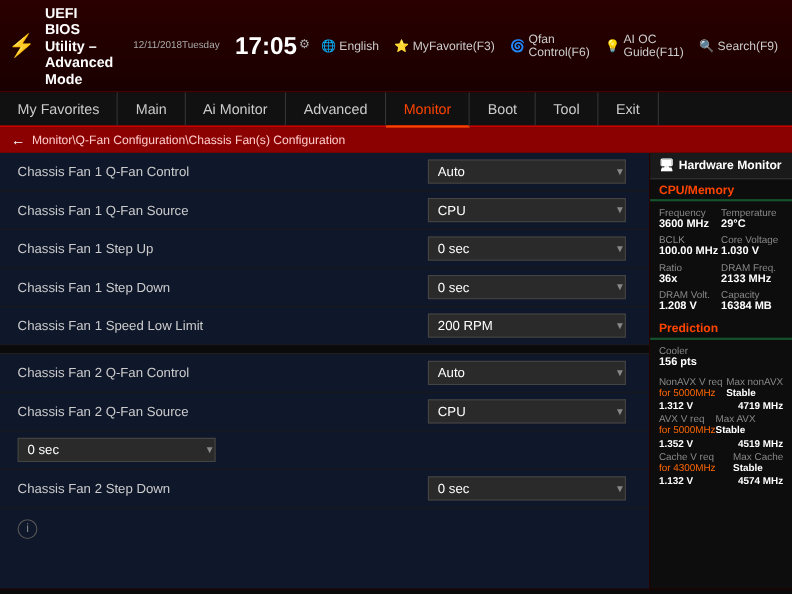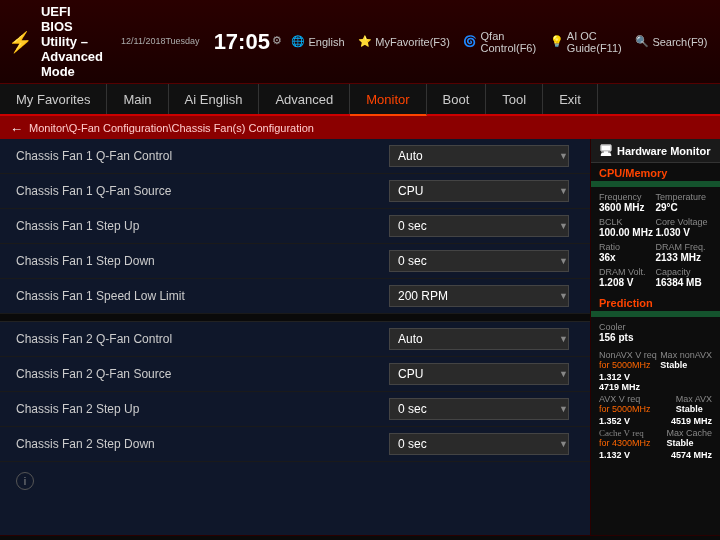--- a/index.html
+++ b/index.html
@@ -165,21 +165,21 @@
       display: flex;
       align-items: center;
       gap: 4px;
       border-bottom: 1px solid #333;
     }
     .section-title {
       color: #ff4400;
       font-weight: bold;
       font-size: 11px;
       padding: 4px 8px 2px;
-      border-bottom: 6px solid #14532d;
+      border-bottom: 2px solid #14532d;
     }
     .hw-grid {
       display: grid;
       grid-template-columns: 1fr 1fr;
       gap: 0;
       padding: 3px 8px;
     }
     .hw-cell {
       padding: 2px 0;
     }
@@ -258,21 +258,21 @@
 </div>
 
 <div class="nav-bar">
   <div class="nav-item">
     <span>My Favorites</span>
   </div>
   <div class="nav-item">
     <span>Main</span>
   </div>
   <div class="nav-item">
-    <span>Ai English</span>
+    <span>Ai Monitor</span>
   </div>
   <div class="nav-item">
     <span>Advanced</span>
   </div>
   <div class="nav-item active">
     <span>Monitor</span>
   </div>
   <div class="nav-item">
     <span>Boot</span>
   </div>
@@ -346,21 +346,20 @@
     </div>
     <div class="config-row">
       <span class="config-label">Chassis Fan 2 Q-Fan Source</span>
       <div class="select-wrapper">
         <select class="config-select">
           <option>CPU</option><option>CPU OPT</option><option>Chassis Fan</option>
         </select>
       </div>
     </div>
     <div class="config-row">
-      <span class="config-label">Chassis Fan 2 Step Up</span>
       <div class="select-wrapper">
         <select class="config-select">
           <option>0 sec</option><option>1 sec</option><option>3 sec</option>
         </select>
       </div>
     </div>
     <div class="config-row">
       <span class="config-label">Chassis Fan 2 Step Down</span>
       <div class="select-wrapper">
         <select class="config-select">
@@ -425,41 +424,41 @@
         <div style="display:flex;justify-content:space-between;padding:1px 0;">
           <div>
             <div style="color:#888;">NonAVX V req</div>
             <div style="color:#ff6600;">for 5000MHz</div>
           </div>
           <div>
             <div style="color:#888;">Max nonAVX</div>
             <div style="color:#fff;font-weight:bold;">Stable</div>
           </div>
         </div>
-        <div style="display:flex;justify-content:space-between;padding:1px 0;flex-direction:column;">
+        <div style="display:flex;justify-content:space-between;padding:1px 0;">
           <div style="color:#fff;font-weight:bold;">1.312 V</div>
           <div style="color:#fff;font-weight:bold;">4719 MHz</div>
         </div>
-        <div style="display:flex;justify-content:space-between;padding:1px 0;">
+        <div style="display:flex;justify-content:flex-start;padding:1px 0;">
           <div>
             <div style="color:#888;">AVX V req</div>
             <div style="color:#ff6600;">for 5000MHz</div>
           </div>
           <div>
             <div style="color:#888;">Max AVX</div>
             <div style="color:#fff;font-weight:bold;">Stable</div>
           </div>
         </div>
         <div style="display:flex;justify-content:space-between;padding:1px 0;">
           <div style="color:#fff;font-weight:bold;">1.352 V</div>
           <div style="color:#fff;font-weight:bold;">4519 MHz</div>
         </div>
         <div style="display:flex;justify-content:space-between;padding:1px 0;">
           <div>
-            <div style="color:#888;font-family:Liberation Serif, serif;">Cache V req</div>
+            <div style="color:#888;">Cache V req</div>
             <div style="color:#ff6600;">for 4300MHz</div>
           </div>
           <div>
             <div style="color:#888;">Max Cache</div>
             <div style="color:#fff;font-weight:bold;">Stable</div>
           </div>
         </div>
         <div style="display:flex;justify-content:space-between;padding:1px 0;">
           <div style="color:#fff;font-weight:bold;">1.132 V</div>
           <div style="color:#fff;font-weight:bold;">4574 MHz</div>

